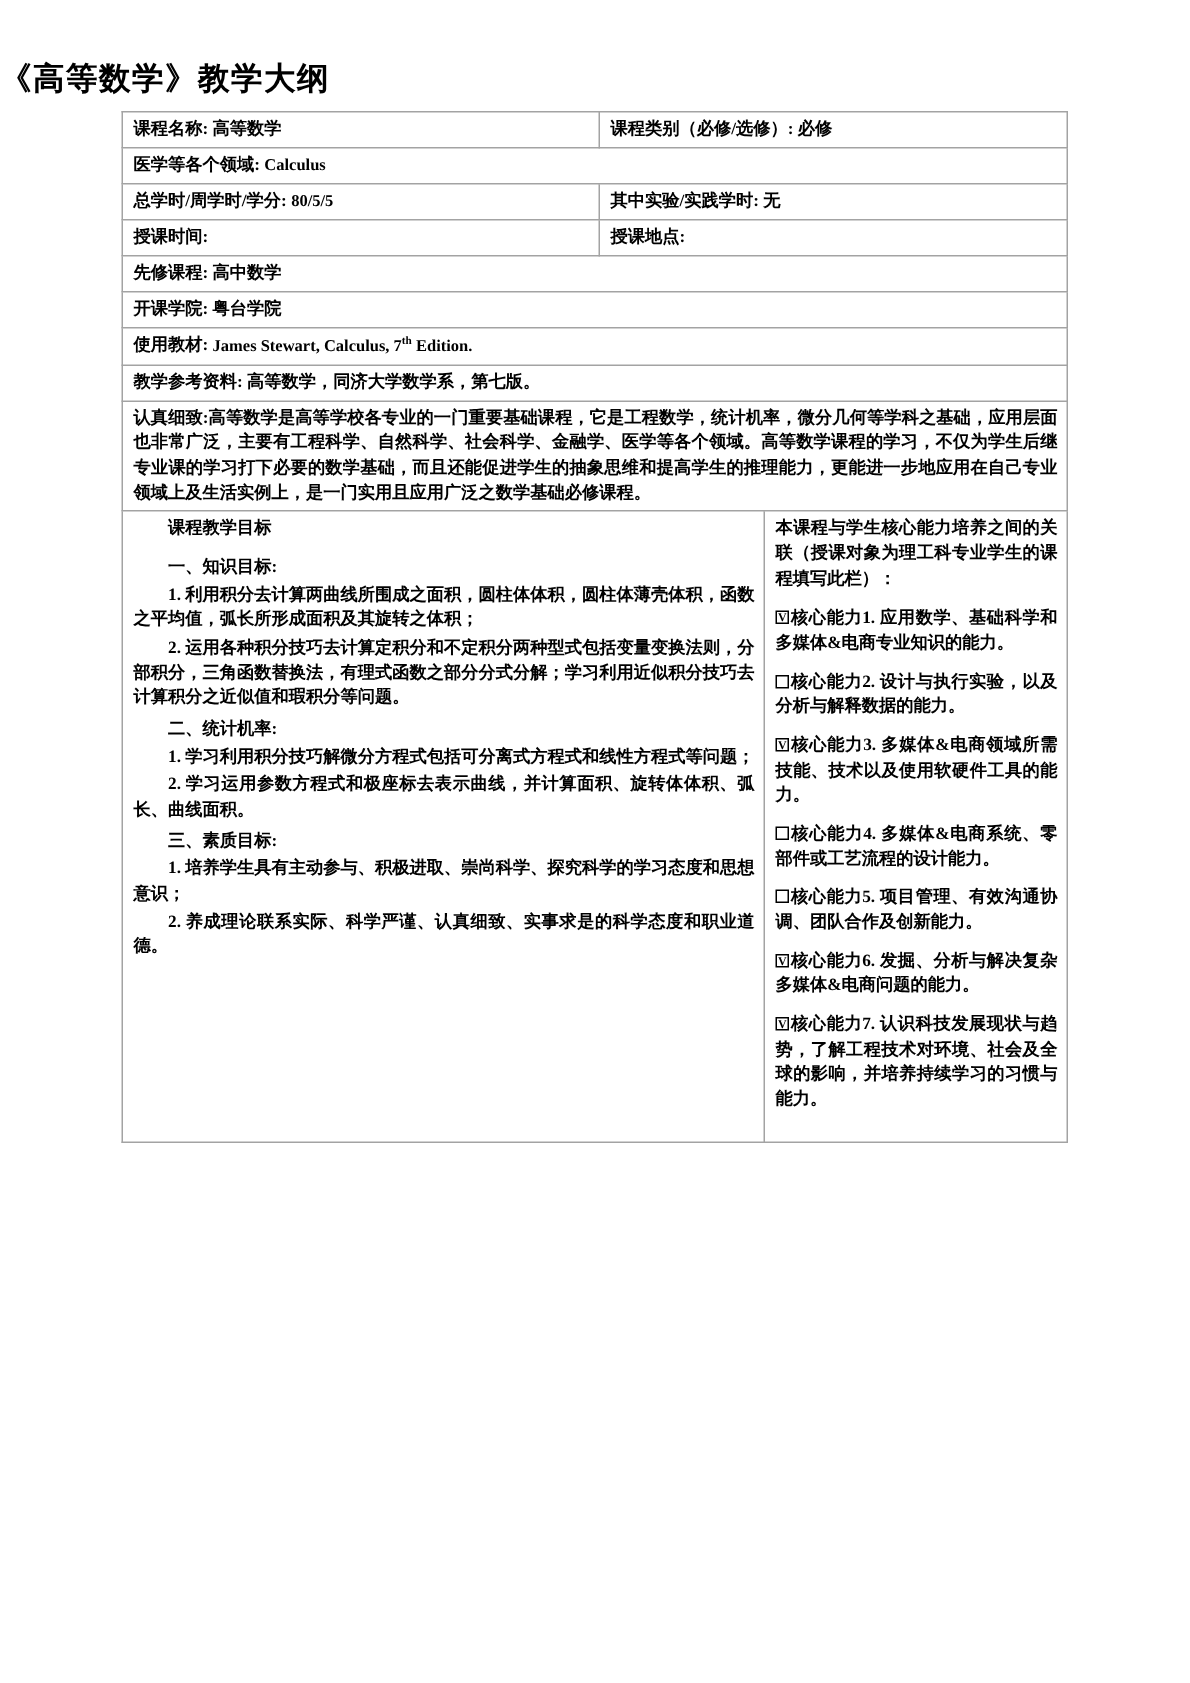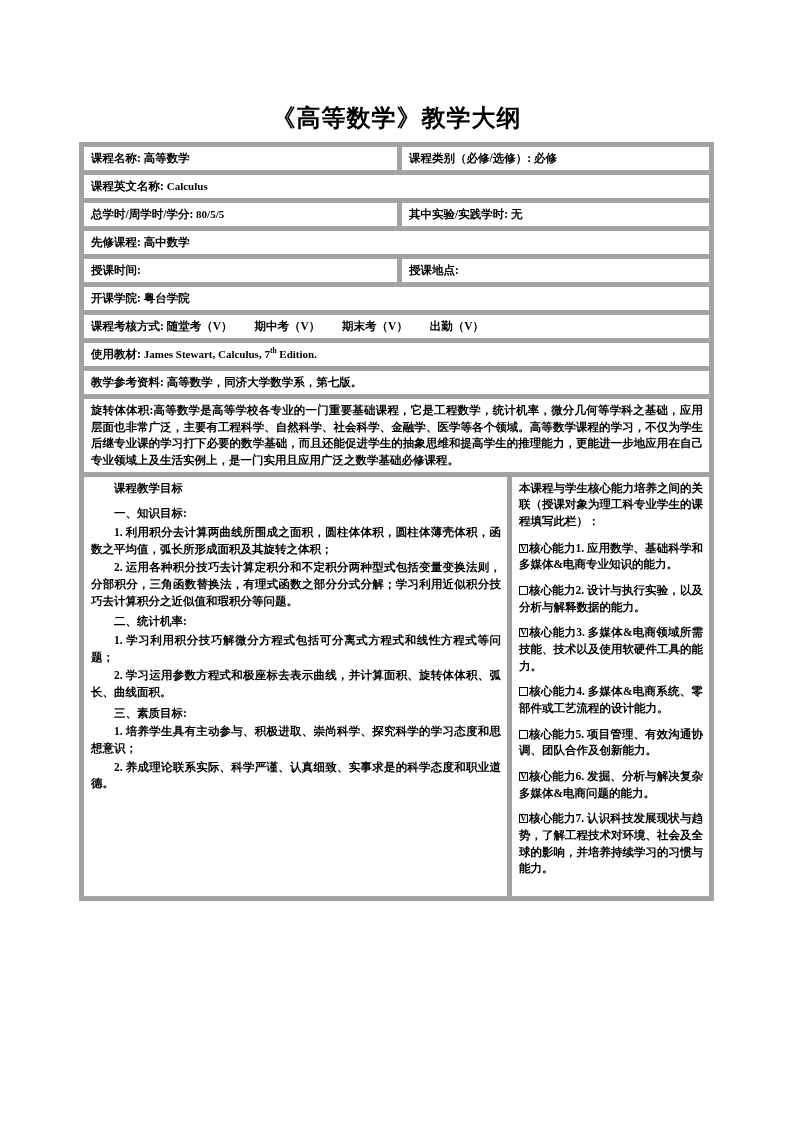--- a/index.html
+++ b/index.html
@@ -15,38 +15,38 @@
     overflow: hidden;
   }
   .page {
     position: relative;
     width: 793px;
     height: 1122px;
     box-sizing: border-box;
     padding: 0;
   }
   .doc-title {
-    text-align: center;
-    font-size: 24px;
+    text-align: left;
+    font-size: 21px;
     font-weight: bold;
     letter-spacing: 1px;
     margin: 0;
-    padding-top: 102px;
+    padding-top: 38px;
     padding-bottom: 8px;
     font-family: "Liberation Serif", "DejaVu Serif", serif;
   }
   table.syllabus {
     border-collapse: collapse;
     table-layout: fixed;
     width: 630px;
     margin: 0 auto;
     border: 1.6px solid #000;
   }
   table.syllabus td {
-    border: 5px solid #a3a3a3;
+    border: 1px solid #a3a3a3;
     padding: 3px 6px 3px 7px;
     font-size: 11.5px;
     font-weight: bold;
     vertical-align: top;
     line-height: 1.45;
   }
   td.info-row {
     height: 17px;
     white-space: nowrap;
     overflow: hidden;
@@ -167,91 +167,82 @@
           <span class="val">高等数学</span>
         </td>
         <td class="info-row" colspan="2">
           <span class="lbl">课程类别（必修/选修）:</span>
           <span class="val">必修</span>
         </td>
       </tr>
 
       <tr>
         <td class="info-row" colspan="3">
-          <span class="lbl">课程英文名称:</span>
+          <span class="lbl">医学等各个领域:</span>
           <span class="val-latin">Calculus</span>
         </td>
       </tr>
 
       <tr>
         <td class="info-row" colspan="1">
           <span class="lbl">总学时/周学时/学分:</span>
           <span class="val-latin">80/5/5</span>
         </td>
         <td class="info-row" colspan="2">
           <span class="lbl">其中实验/实践学时:</span>
           <span class="val">无</span>
         </td>
       </tr>
 
       <tr>
-        <td class="info-row" colspan="3">
-          <span class="lbl">先修课程:</span>
-          <span class="val">高中数学</span>
-        </td>
-      </tr>
-
-      <tr>
         <td class="info-row" colspan="1">
           <span class="lbl">授课时间:</span>
           <span class="val"></span>
         </td>
         <td class="info-row" colspan="2">
           <span class="lbl">授课地点:</span>
           <span class="val"></span>
         </td>
       </tr>
 
+      <tr>
+        <td class="info-row" colspan="3">
+          <span class="lbl">先修课程:</span>
+          <span class="val">高中数学</span>
+        </td>
+      </tr>
+
 
       <tr>
         <td class="info-row" colspan="3">
           <span class="lbl">开课学院:</span>
           <span class="val">粤台学院</span>
         </td>
       </tr>
 
 
 
-      <tr>
-        <td class="info-row" colspan="3">
-          <span class="lbl">课程考核方式:</span>
-          <span class="exam-item">随堂考（V）</span>
-          <span class="exam-item">期中考（V）</span>
-          <span class="exam-item">期末考（V）</span>
-          <span class="exam-item">出勤（V）</span>
-        </td>
-      </tr>
 
       <tr>
         <td class="info-row" colspan="3">
           <span class="lbl">使用教材:</span>
           <span class="val-latin"><span>James Stewart, Calculus, 7</span><sup class="ord">th</sup><span> Edition.</span></span>
         </td>
       </tr>
 
       <tr>
         <td class="info-row" colspan="3">
           <span class="lbl">教学参考资料:</span>
           <span class="val">高等数学，同济大学数学系，第七版。</span>
         </td>
       </tr>
 
       <tr>
         <td class="intro-cell" colspan="3">
-          <span class="lbl">旋转体体积:</span><span class="val">高等数学是高等学校各专业的一门重要基础课程，它是工程数学，统计机率，微分几何等学科之基础，应用层面也非常广泛，主要有工程科学、自然科学、社会科学、金融学、医学等各个领域。高等数学课程的学习，不仅为学生后继专业课的学习打下必要的数学基础，而且还能促进学生的抽象思维和提高学生的推理能力，更能进一步地应用在自己专业领域上及生活实例上，是一门实用且应用广泛之数学基础必修课程。</span>
+          <span class="lbl">认真细致:</span><span class="val">高等数学是高等学校各专业的一门重要基础课程，它是工程数学，统计机率，微分几何等学科之基础，应用层面也非常广泛，主要有工程科学、自然科学、社会科学、金融学、医学等各个领域。高等数学课程的学习，不仅为学生后继专业课的学习打下必要的数学基础，而且还能促进学生的抽象思维和提高学生的推理能力，更能进一步地应用在自己专业领域上及生活实例上，是一门实用且应用广泛之数学基础必修课程。</span>
         </td>
       </tr>
 
       <tr>
         <td class="goals-cell" colspan="2">
           <p class="goal-head">课程教学目标</p>
 
           <p class="goal-sec">一、知识目标:</p>
           <p class="goal-item"><span class="num">1.</span> <span>利用积分去计算两曲线所围成之面积，圆柱体体积，圆柱体薄壳体积，函数之平均值，弧长所形成面积及其旋转之体积；</span></p>
           <p class="goal-item"><span class="num">2.</span> <span>运用各种积分技巧去计算定积分和不定积分两种型式包括变量变换法则，分部积分，三角函数替换法，有理式函数之部分分式分解；学习利用近似积分技巧去计算积分之近似值和瑕积分等问题。</span></p>

